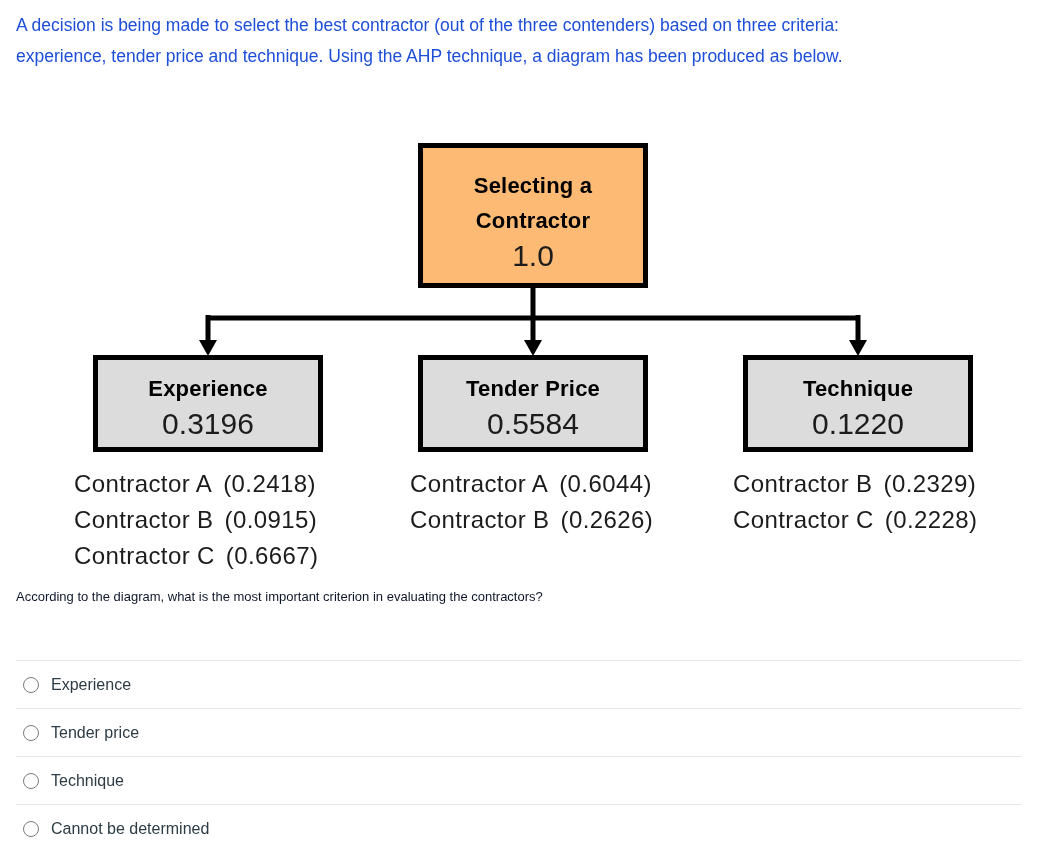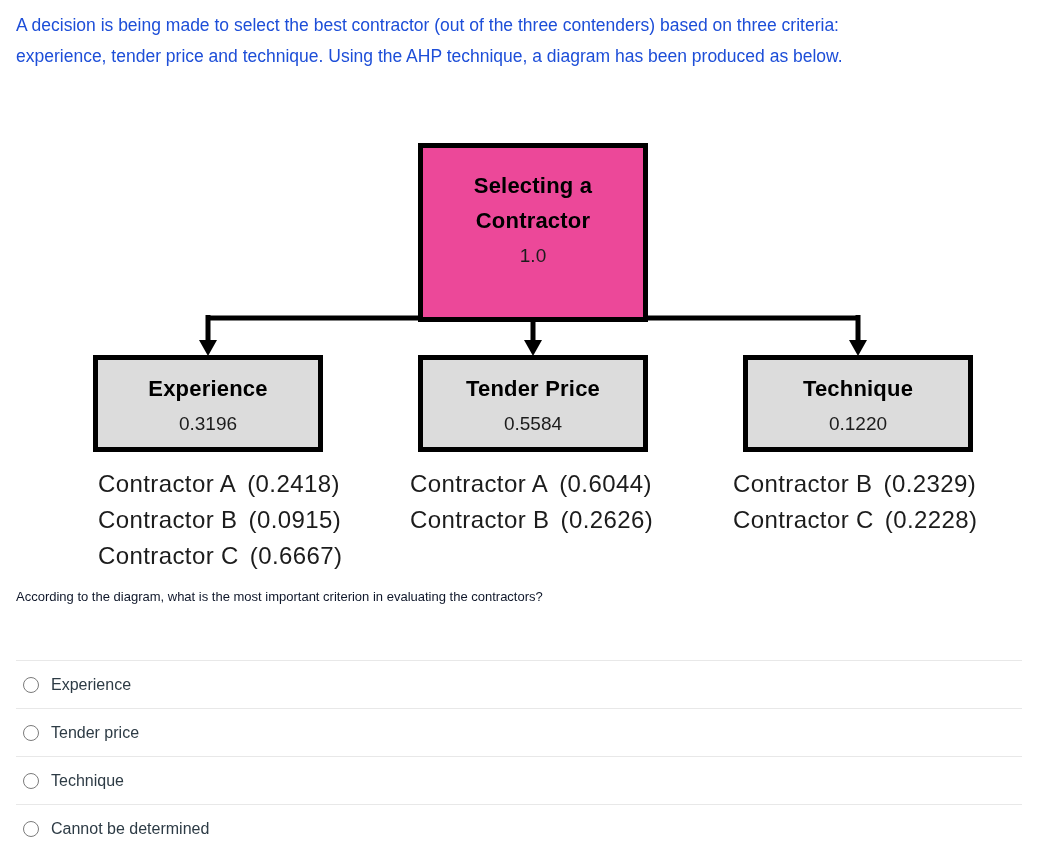--- a/index.html
+++ b/index.html
@@ -12,32 +12,32 @@
     position:absolute;left:16px;top:10px;width:1000px;
     font-size:17.5px;line-height:31px;color:#1d4ed8;
   }
   
   .diagram{position:absolute;left:0;top:0;width:1038px;height:580px;}
   .connectors{position:absolute;left:0;top:0;}
   .node{
     position:absolute;box-sizing:border-box;border:5px solid #000;
     text-align:center;color:#000;
   }
-  .node-goal{left:418px;top:143px;width:230px;height:179px;background:#ec4899;padding-top:20px;}
+  .node-goal{left:418px;top:143px;width:230px;height:145px;background:#fdba74;padding-top:20px;}
   .node-crit{top:355px;width:230px;height:97px;background:#dcdcdc;padding-top:11px;}
   .node-crit-0{left:93px;}
   .node-crit-1{left:418px;}
   .node-crit-2{left:743px;}
   .node-title{font-weight:bold;font-size:22px;line-height:35px;letter-spacing:0.2px;}
-  .node-weight{font-size:19px;line-height:35px;color:#1c1c1c;}
+  .node-weight{font-size:30px;line-height:35px;color:#1c1c1c;}
   .alts{
     position:absolute;top:466px;font-size:24px;line-height:36px;
     color:#1c1c1c;white-space:nowrap;letter-spacing:0.4px;
   }
-  .alts-0{left:74px;margin-left:24px;}
+  .alts-0{left:74px;}
   .alts-1{left:410px;}
   .alts-2{left:733px;}
   .alt-weight{margin-left:11px;}
   
   .question{
     position:absolute;left:16px;top:589px;width:1000px;
     font-size:13px;color:#0f172a;
   }
   
   .options{position:absolute;left:16px;top:660px;width:1006px;}

